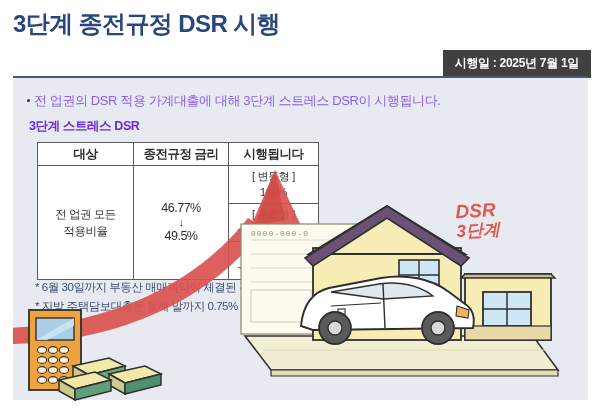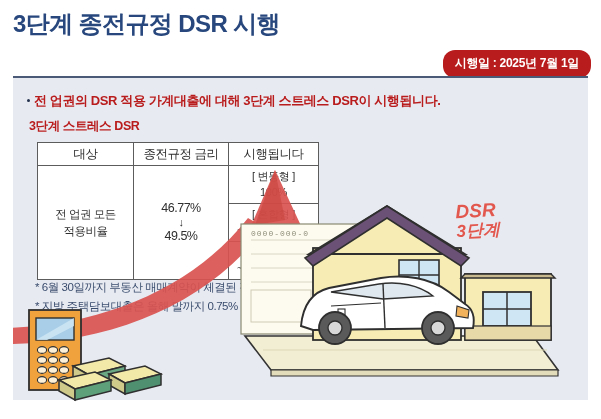--- a/index.html
+++ b/index.html
@@ -26,71 +26,70 @@
     letter-spacing: -0.6px;
     color: #27477d;
     white-space: nowrap;
   }
 
   
   .date-badge {
     position: absolute;
     right: 10px;
     top: 50px;
-    background: #b91c1c;
+    background: #404040;
     color: #ffffff;
     font-size: 12px;
     font-weight: bold;
     letter-spacing: -0.3px;
     padding: 5px 12px 6px 12px;
     white-space: nowrap;
-    border-radius: 12px;
   }
 
   
   .panel {
     position: absolute;
     left: 13px;
     top: 76px;
     width: 575px;
     height: 324px;
     background: #e8eaf1;
     border-top: 2px solid #4a5a77;
     box-sizing: border-box;
   }
 
   .bullet-line {
     position: absolute;
     left: 14px;
     top: 14px;
     font-size: 13px;
-    font-weight: bold;
+    font-weight: normal;
     letter-spacing: -0.4px;
-    color: #b91c1c;
+    color: #8b5cf6;
     white-space: nowrap;
   }
   .bullet-line .dot {
     display: inline-block;
     width: 3px;
     height: 3px;
     background: #23324d;
     border-radius: 50%;
     vertical-align: middle;
     margin-right: 4px;
     margin-bottom: 2px;
   }
 
   .sub-title {
     position: absolute;
     left: 16px;
     top: 40px;
     font-size: 12.5px;
     font-weight: bold;
     letter-spacing: -0.4px;
-    color: #b91c1c;
+    color: #6d28d9;
     white-space: nowrap;
   }
 
   
   .dsr-table {
     position: absolute;
     left: 24px;
     top: 64px;
     width: 281px;
     border-collapse: collapse;
@@ -101,21 +100,21 @@
   .dsr-table td {
     border: 1px solid #5c5c5c;
     text-align: center;
     vertical-align: middle;
     letter-spacing: -0.5px;
     color: #2f2f2f;
     padding: 0;
   }
   .dsr-table th {
     font-size: 12.5px;
-    font-weight: normal;
+    font-weight: bold;
     height: 22px;
     background: #ffffff;
   }
   .col-target { width: 96px; }
   .col-rate   { width: 95px; }
   .col-ratio  { width: 90px; }
 
   .cell-target {
     font-size: 11.5px;
     line-height: 1.45;

